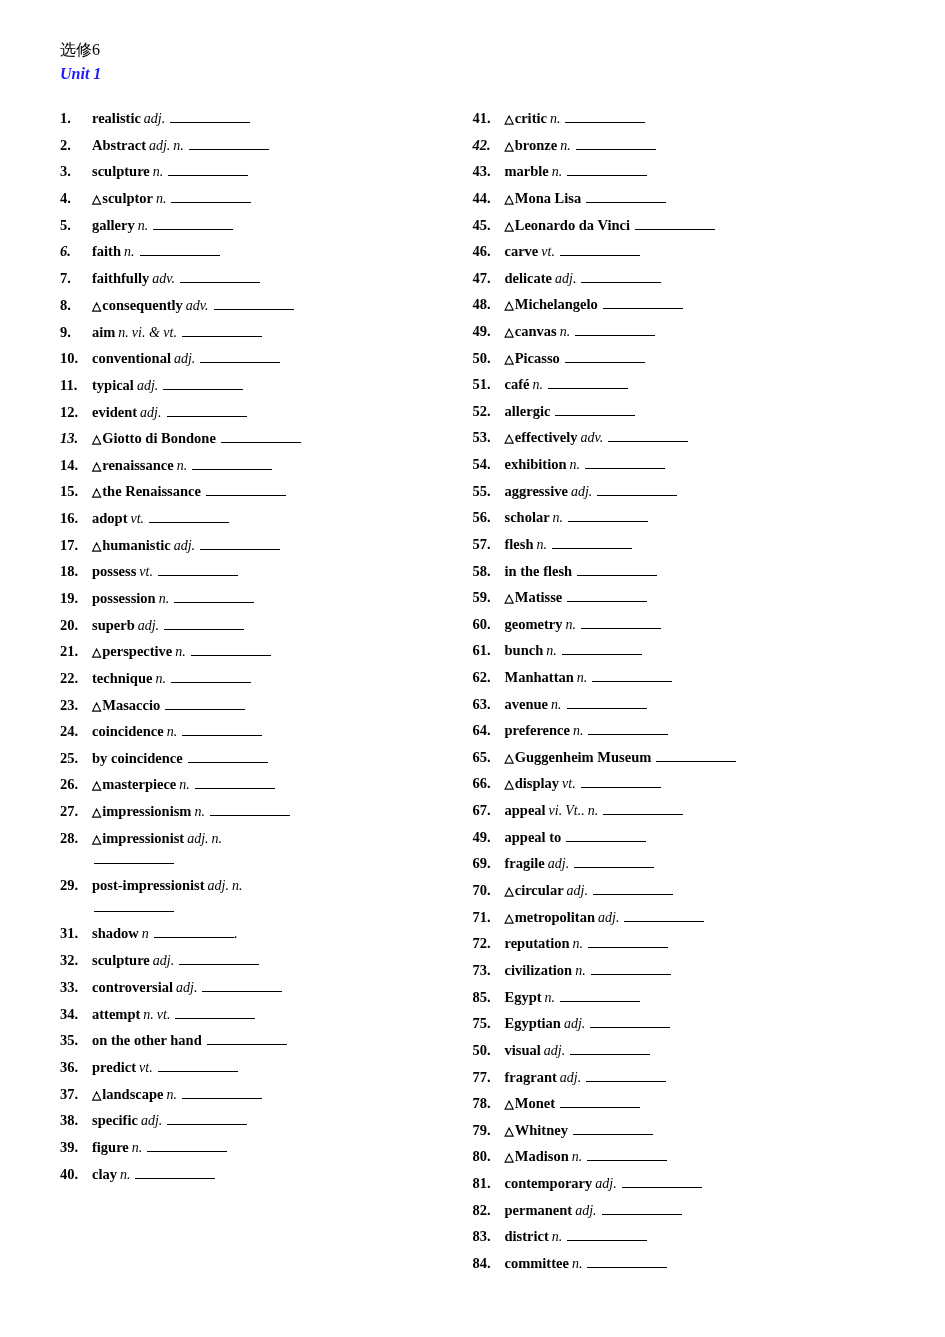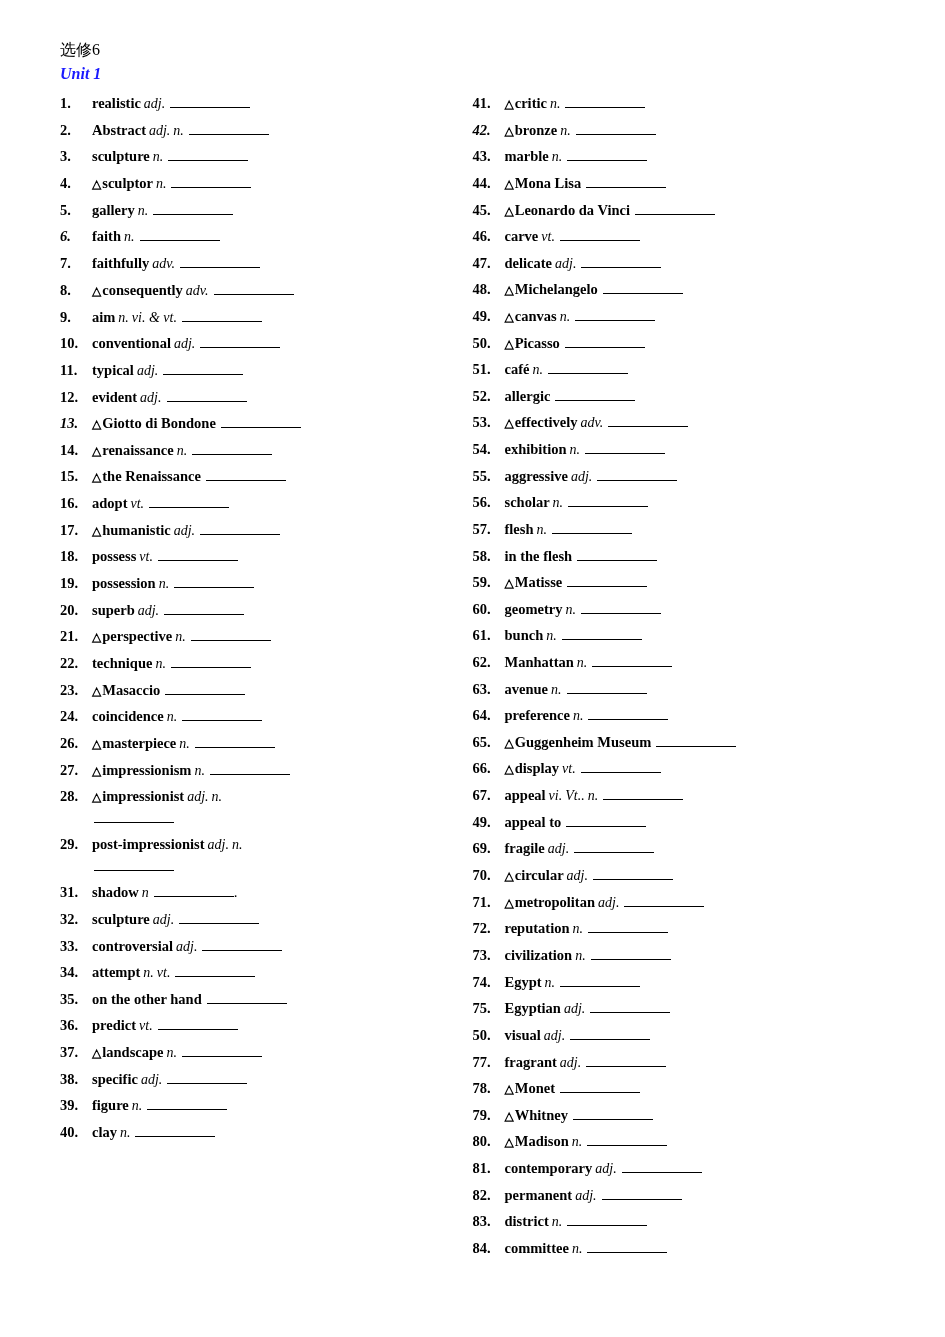--- a/index.html
+++ b/index.html
@@ -19,21 +19,21 @@
     .header-chinese {
       font-size: 16px;
       font-weight: normal;
       margin-bottom: 4px;
     }
     .header-unit {
       font-size: 16px;
       font-weight: bold;
       font-style: italic;
       color: #1a1aff;
-      margin-bottom: 9px;
+      margin-bottom: 24px;
     }
     .columns {
       display: flex;
       gap: 0;
       width: 100%;
     }
     .column {
       width: 50%;
       padding-right: 20px;
     }
@@ -285,20 +285,27 @@
             <span class="triangle">△</span>
             <span class="word">Masaccio</span>
             <span class="blank"></span>
           </span>
         </div>
         <div class="entry">
           <span class="entry-num">24.</span>
           <span class="entry-content">
             <span class="word">coincidence</span>
             <span class="pos">n.</span>
+            <span class="blank"></span>
+          </span>
+        </div>
+        <div class="entry">
+          <span class="entry-num">25.</span>
+          <span class="entry-content">
+            <span class="word">by coincidence</span>
             <span class="blank"></span>
           </span>
         </div>
         <div class="entry">
           <span class="entry-num">26.</span>
           <span class="entry-content">
             <span class="triangle">△</span>
             <span class="word">masterpiece</span>
             <span class="pos">n.</span>
             <span class="blank"></span>
@@ -684,21 +691,21 @@
         </div>
         <div class="entry">
           <span class="entry-num">73.</span>
           <span class="entry-content">
             <span class="word">civilization</span>
             <span class="pos">n.</span>
             <span class="blank"></span>
           </span>
         </div>
         <div class="entry">
-          <span class="entry-num">74.</span>
+          <span class="entry-num">85.</span>
           <span class="entry-content">
             <span class="word">Egypt</span>
             <span class="pos">n.</span>
             <span class="blank"></span>
           </span>
         </div>
         <div class="entry">
           <span class="entry-num">75.</span>
           <span class="entry-content">
             <span class="word">Egyptian</span>

